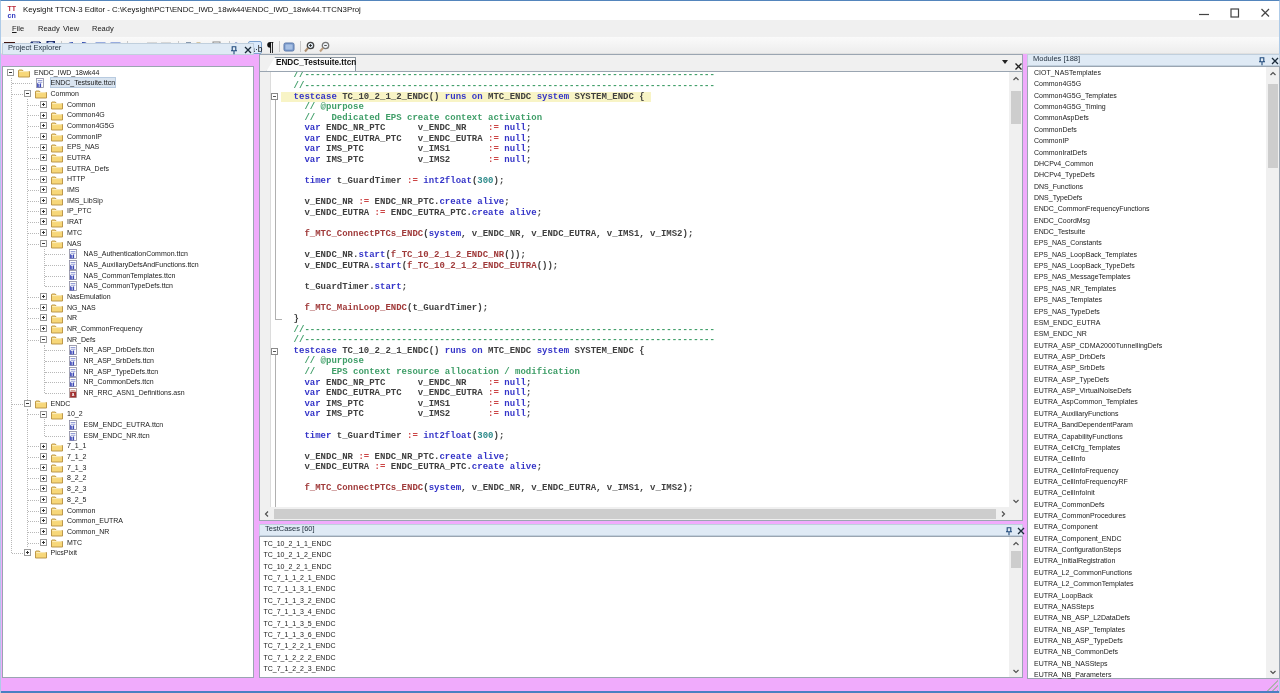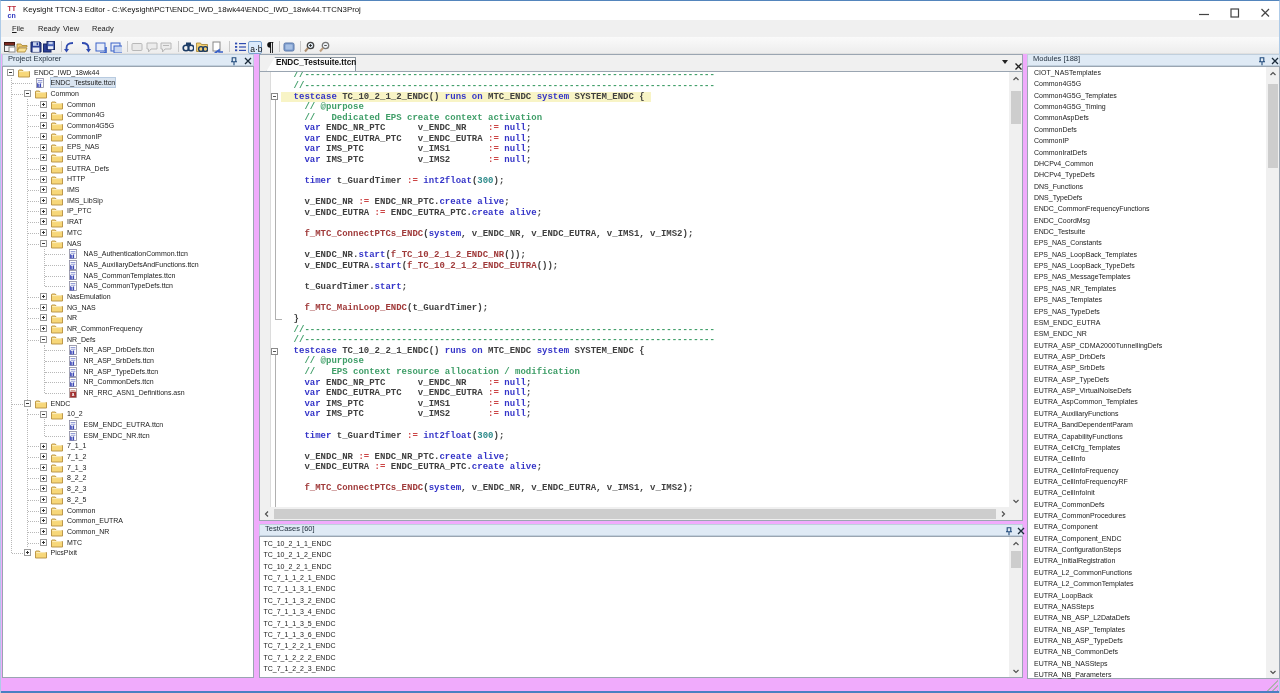--- a/index.html
+++ b/index.html
@@ -222,21 +222,21 @@
         </svg>
       </span>
 <span class="tsep" style="left:59.5px;top:3.5px"></span>
 <span class="tsep" style="left:126px;top:3.5px"></span>
 <span class="tsep" style="left:176.5px;top:3.5px"></span>
 <span class="tsep" style="left:228px;top:3.5px"></span>
 <span class="tsep" style="left:277.5px;top:3.5px"></span>
 <span class="tsep" style="left:298.5px;top:3.5px"></span>
 </div>
 
-<div class="phdr" style="left:1px;top:53px;width:252px">
+<div class="phdr" style="left:1px;top:42px;width:252px">
       <span class="t">Project Explorer</span>
  <span class="pin" style="left:227px"><svg width="8" height="9" viewBox="0 0 8 9">
           <path d="M2.2 0.8 h3.6 v4 h-3.6 z M1 4.8 h6 M4 4.8 v3.4" stroke="#204a7b" stroke-width="1.1" fill="none"></path>
         </svg></span>
       <span class="px" style="left:241px"><svg width="8" height="8" viewBox="0 0 8 8">
           <path d="M1 1 L7 7 M7 1 L1 7" stroke="#1a2a3a" stroke-width="1.3"></path>
         </svg></span>
     </div>
 <div class="pane" id="treepane" style="left:1px;top:65px;width:252px;height:612px">
  <div style="position:relative;width:100%;height:100%;overflow:hidden">

